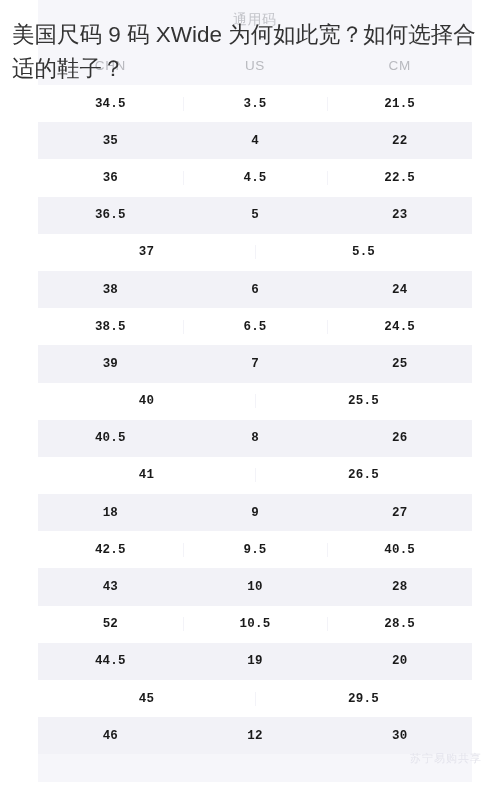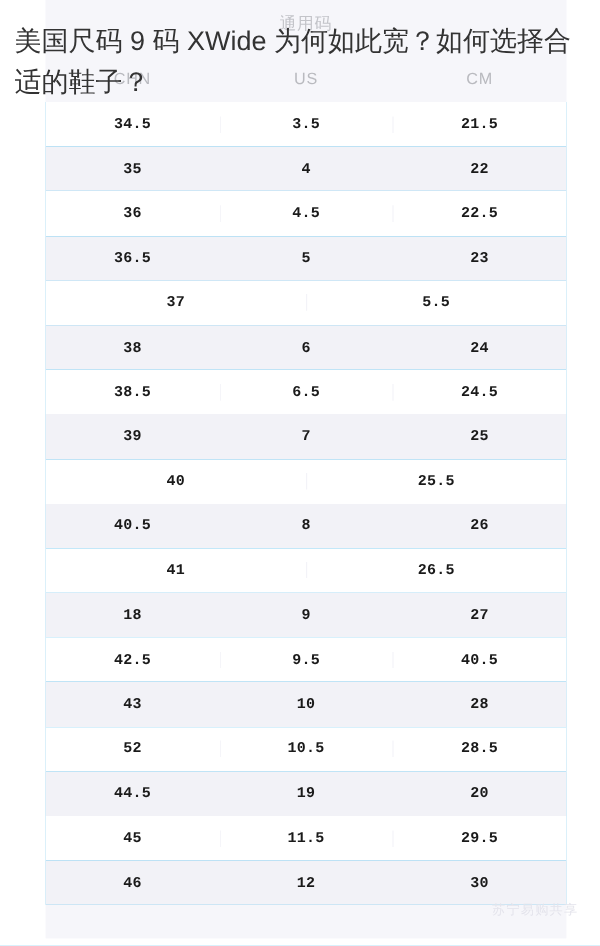--- a/index.html
+++ b/index.html
@@ -201,21 +201,20 @@
           <div class="cell">10.5</div>
           <div class="cell">28.5</div>
         </div>
         <div class="srow even">
           <div class="cell">44.5</div>
           <div class="cell">19</div>
           <div class="cell">20</div>
         </div>
         <div class="srow odd">
           <div class="cell">45</div>
-          <div class="cell">11.5</div>
           <div class="cell">29.5</div>
         </div>
         <div class="srow even">
           <div class="cell">46</div>
           <div class="cell">12</div>
           <div class="cell">30</div>
         </div>
       </div>
 
   </div>

